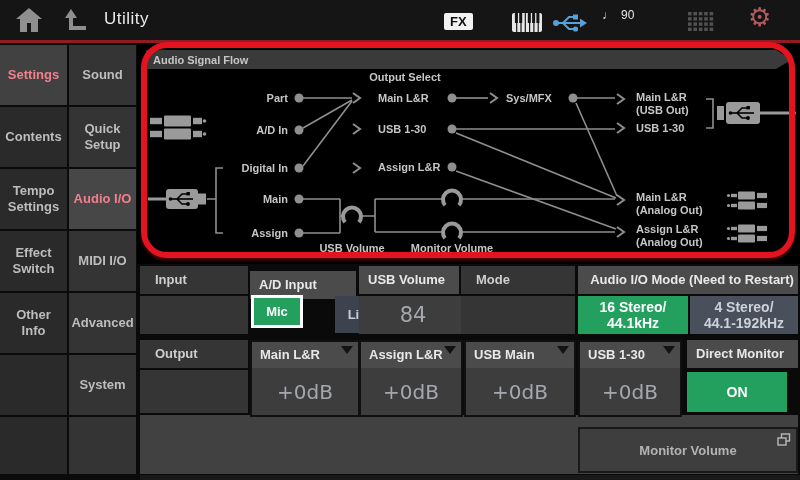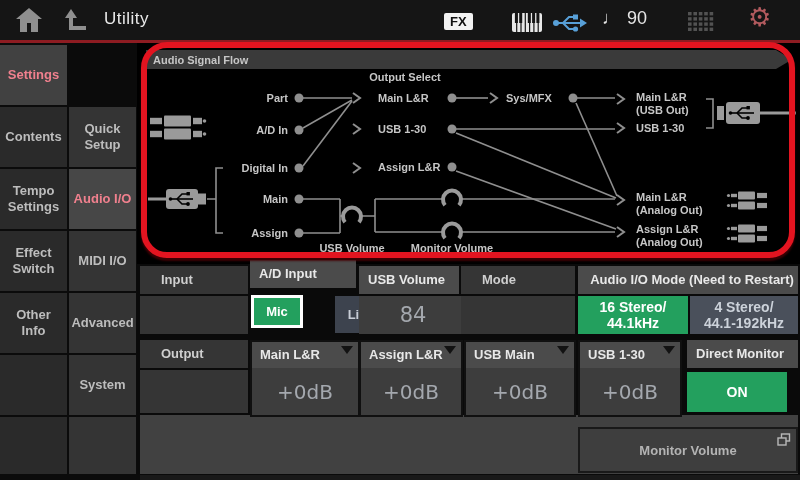--- a/index.html
+++ b/index.html
@@ -5,21 +5,21 @@
   html,body{margin:0;padding:0;background:#000;}
   #screen{position:relative;width:800px;height:480px;background:#0b0b0b;overflow:hidden;
     font-family:"Liberation Sans",sans-serif;-webkit-font-smoothing:antialiased;}
   .abs{position:absolute;box-sizing:border-box;}
 
   
   .topbar{left:0;top:0;width:800px;height:40px;background:#151515;}
   .title{left:104px;top:9px;font-size:17px;color:#e9e9e9;letter-spacing:.5px;}
   .fx-badge{left:444px;top:13px;background:#f2f2f2;color:#101010;font-weight:bold;
     font-size:13px;padding:1px 6px;border-radius:2px;}
-  .tempo{left:602px;top:8px;font-size:18px;color:#e5e5e5;}
+  .tempo{left:602px;top:8px;font-size:12px;color:#e5e5e5;}
   .tempo .num{margin-left:7px;}
   .gear{left:748px;top:2px;font-size:26px;color:#b25a5e;}
   .redline{left:0;top:40px;width:800px;height:3px;background:#8e1c22;}
 
   
   .scell{width:67px;height:60px;display:flex;align-items:center;justify-content:center;
     text-align:center;font-weight:bold;font-size:13px;line-height:16px;color:#bdbdbd;padding:0 3px;}
   .c1{background:#2a2a2a;} .c2{background:#343434;}
   .sel{color:#f0808e;} .c1.sel{background:#414141;} .c2.sel{background:#474747;}
 
@@ -32,21 +32,21 @@
   .wire{stroke:#8f8f8f;stroke-width:1.6;fill:none;}
   .chev{stroke:#8f8f8f;stroke-width:2;fill:none;}
   .knob{stroke:#9a9a9a;stroke-width:4;fill:none;}
   .icongray{fill:#9a9a9a;}
 
   
   .tbase{left:137px;top:264px;width:663px;height:211px;background:#0a0a0a;}
   .lowpanel{left:140px;top:415px;width:658px;height:59px;background:#414141;}
   .cell{position:absolute;box-sizing:border-box;font-size:13px;font-weight:bold;color:#d6d6d6;}
   .hdr{background:#4b4b4b;color:#e8e8e8;line-height:28px;padding-left:9px;}
-  .lab{background:#353535;color:#cfcfcf;line-height:28px;padding-left:21px;}
+  .lab{background:#353535;color:#cfcfcf;line-height:28px;padding-left:15px;}
   .fill{background:#353535;}
   .val{background:#3d3d3d;color:#a4a8ae;font-weight:normal;display:flex;align-items:center;
     justify-content:center;font-size:21px;font-family:"DejaVu Sans",sans-serif;}
   .green{background:#23a05e;color:#fff;display:flex;align-items:center;justify-content:center;}
   .two{flex-direction:column;line-height:16px;font-size:14px;text-align:center;justify-content:center;}
   .gray-opt{background:#4a505b;color:#ccd2da;}
   .obox{position:absolute;border:2px solid #101010;background:#3d3d3d;}
   .obox .ohdr{position:absolute;left:0;top:0;right:0;height:26px;background:#4b4b4b;
     color:#e8e8e8;font-size:13px;font-weight:bold;line-height:26px;padding-left:8px;}
   .obox .oval{position:absolute;left:0;top:26px;right:0;bottom:0;color:#a4a8ae;font-size:20px;
@@ -143,20 +143,23 @@
     </div>
   <div class="abs scell c1" style="left:0;top:231px">
       <span>Effect Switch</span>
     </div>
   <div class="abs scell c1" style="left:0;top:293px">
       <span>Other Info</span>
     </div>
   <div class="abs scell c1" style="left:0;top:355px"></div>
   <div class="abs scell c1" style="left:0;top:417px;height:57px"></div>
 
+  <div class="abs scell c2" style="left:69px;top:45px">
+      <span>Sound</span>
+    </div>
   <div class="abs scell c2" style="left:69px;top:107px">
       <span>Quick Setup</span>
     </div>
   <div class="abs scell c2 sel" style="left:69px;top:169px">
       <span>Audio I/O</span>
     </div>
   <div class="abs scell c2" style="left:69px;top:231px">
       <span>MIDI I/O</span>
     </div>
   <div class="abs scell c2" style="left:69px;top:293px">
@@ -295,21 +298,21 @@
         <rect x="598" y="192.5" width="17" height="8" rx="1"></rect>
         <rect x="617" y="193.9" width="10" height="5.2"></rect>
     </g>
   </svg>
   <div class="abs highlight-ring"></div>
 
   <div class="abs tbase"></div>
   <div class="abs lowpanel"></div>
 
   <div class="cell lab" style="left:140px;top:266px;width:108px;height:28px">Input</div>
-  <div class="cell hdr" style="left:250px;top:260px;width:106px;height:28px">A/D Input</div>
+  <div class="cell hdr" style="left:250px;top:271px;width:106px;height:28px">A/D Input</div>
   <div class="cell hdr" style="left:359px;top:266px;width:100px;height:28px">USB Volume</div>
   <div class="cell lab" style="left:461px;top:266px;width:114px;height:28px">Mode</div>
   <div class="cell hdr" style="left:578px;top:266px;width:220px;height:28px;text-align:center;padding-left:8px">Audio I/O Mode (Need to Restart)</div>
 
   <div class="cell fill" style="left:140px;top:296px;width:108px;height:38px"></div>
   <div class="cell micbtn" style="left:251px;top:295px;width:52px;height:33px">
       <span>Mic</span>
     </div>
   <div class="cell linebtn" style="left:303px;top:296px;width:52px;height:37px">
       <span>Line</span>

